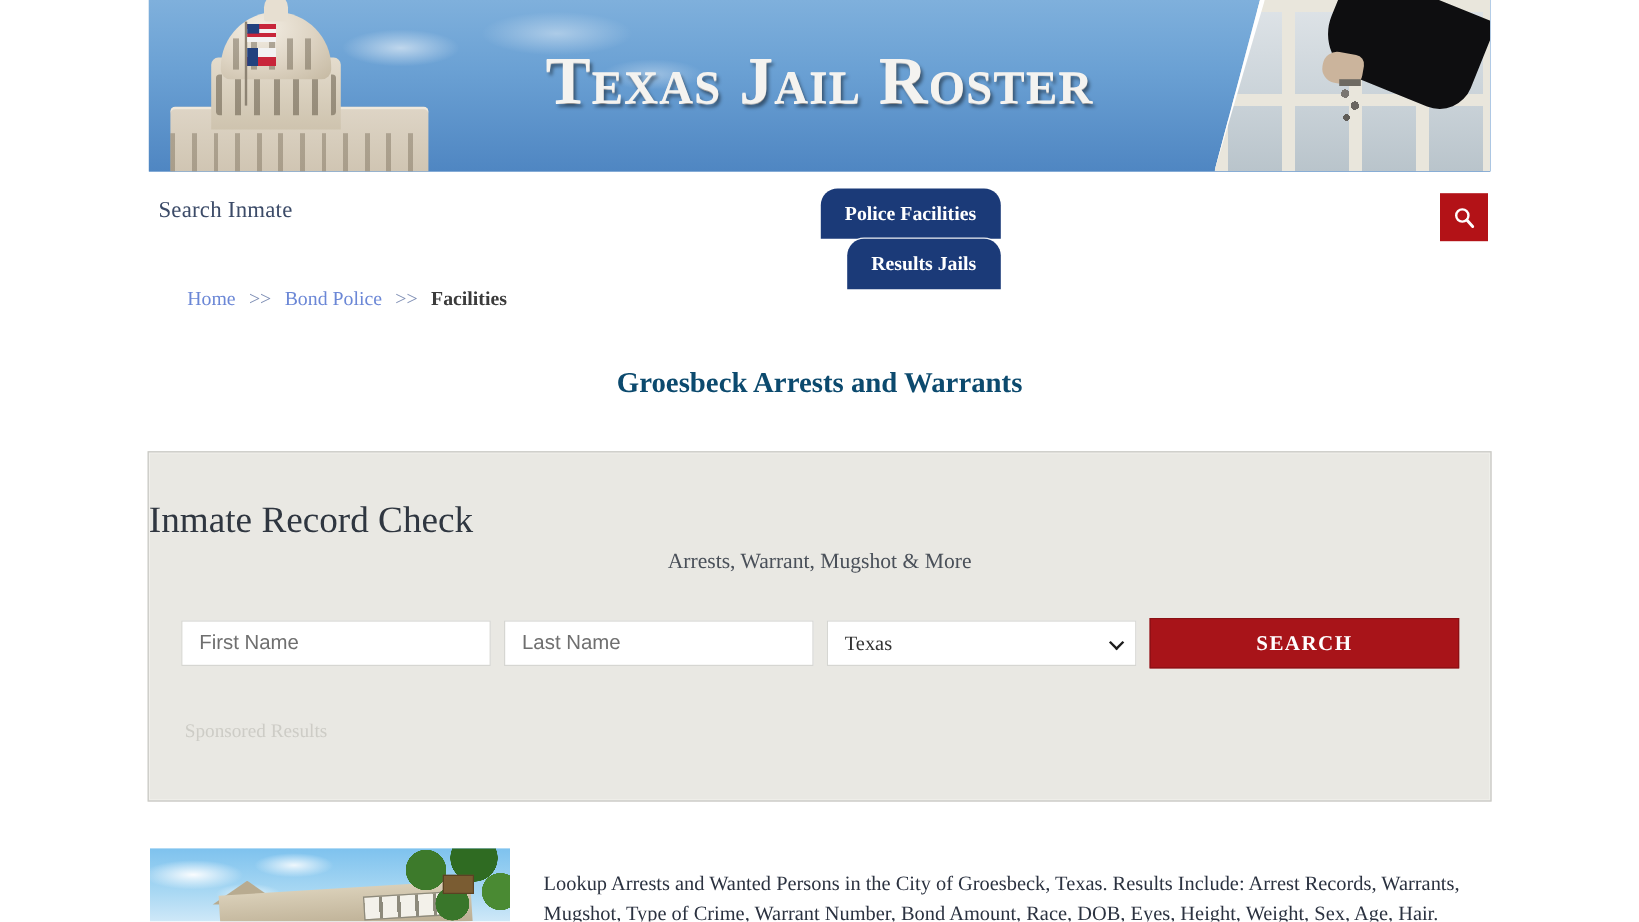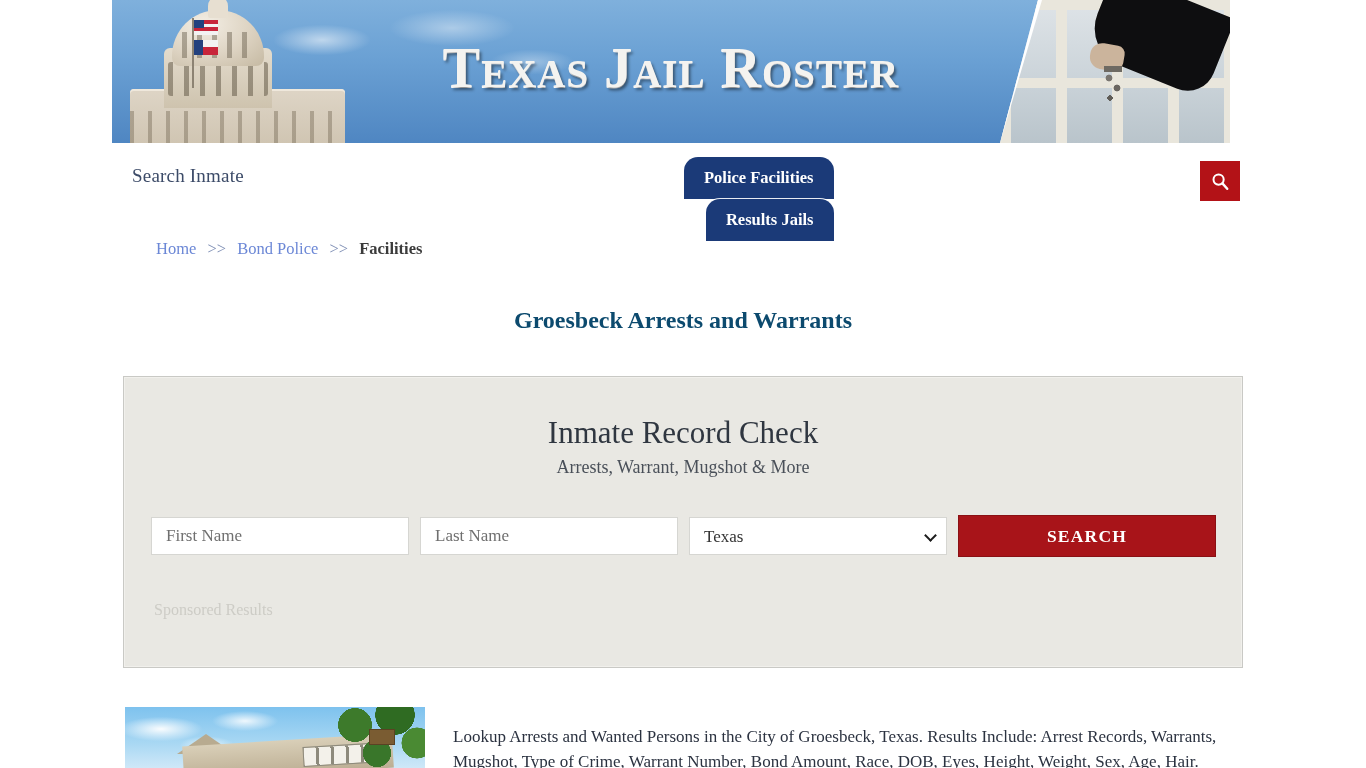--- a/index.html
+++ b/index.html
@@ -16,21 +16,21 @@
   .page {
     position: relative;
     width: 1366px;
     height: 768px;
     background: #ffffff;
   }
 
   
   .banner {
     position: absolute;
-    left: 112px;
+    left: 124px;
     top: 0;
     width: 1118px;
     height: 143px;
     overflow: hidden;
     background: #5a8fc8;
   }
   .banner-sky {
     position: absolute;
     inset: 0;
     background: linear-gradient(180deg,#7fb0dc 0%, #6ba1d4 40%, #4f86c2 100%);
@@ -296,21 +296,21 @@
   .panel {
     position: absolute;
     left: 123px; top: 376px;
     width: 1120px; height: 292px;
     background: #e9e8e3;
     border: 1px solid #c9c9c5;
     box-shadow: inset 0 0 0 1px #f1f0ec;
   }
   .panel-title {
     margin-top: 38px;
-    text-align: center;
+    text-align: left;
     font-size: 31px;
     color: #2f3640;
     font-weight: 400;
   }
   .panel-sub {
     margin-top: 6px;
     text-align: center;
     font-size: 18px;
     color: #4a5059;
   }
@@ -318,21 +318,21 @@
     position: absolute;
     left: 27px; top: 138px;
     width: 1066px;
     display: flex;
     align-items: center;
   }
   .fld {
     height: 38px;
     background: #ffffff;
     border: 1px solid #d6d6d2;
-    font-family: Liberation Serif, serif;
+    font-family: Liberation Sans, sans-serif;
     font-size: 17px;
     color: #555;
     padding: 0 14px;
     outline: none;
   }
   .fld::placeholder { color: #6f6f6f; }
   #first-name { width: 258px; }
   #last-name  { width: 258px; margin-left: 11px; }
   .sel-wrap {
     position: relative;

